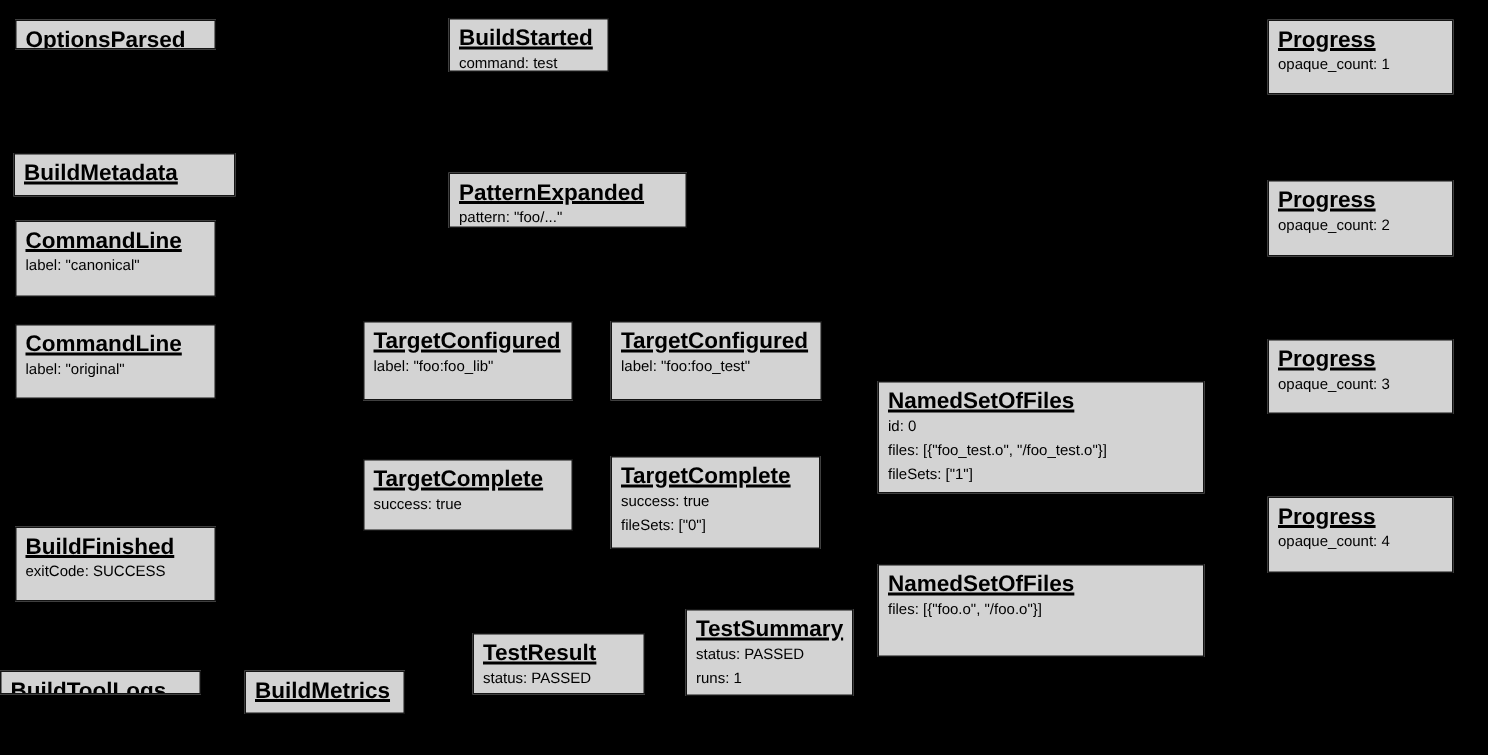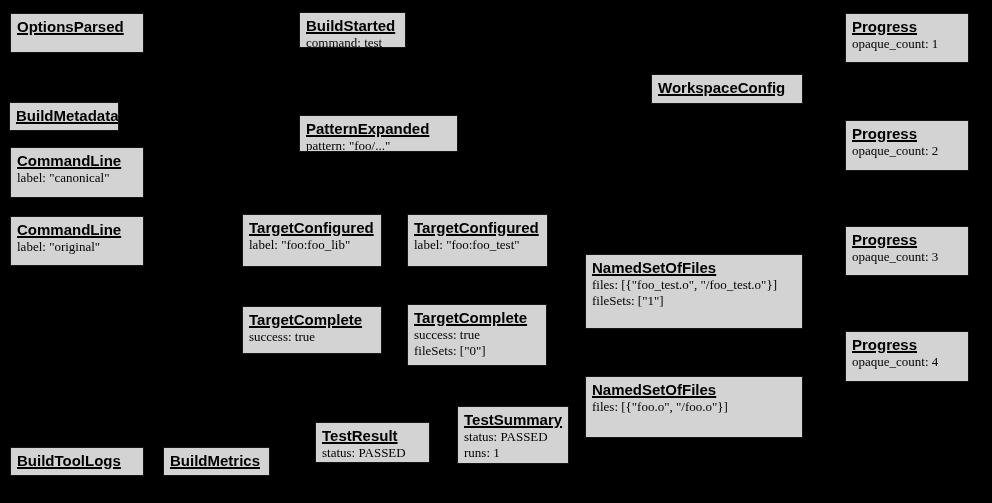--- a/index.html
+++ b/index.html
@@ -26,53 +26,56 @@
   }
   .node .t {
     font-size: 15px;
     line-height: 19px;
     font-weight: bold;
     text-decoration: underline;
     text-decoration-thickness: 1.5px;
     white-space: normal;
   }
   .node .d {
-    font-size: 13px;
+    font-size: 10px;
     line-height: 16px;
     white-space: nowrap;
-    font-family: Liberation Serif, serif;
   }
 </style>
 </head>
 <body>
 
 <div class="canvas">
 
-  <div class="node" style="left:10px;top:13px;width:134px;height:40px">
+  <div class="node" style="left:10px;top:13px;width:134px;height:20px">
     <div class="t">OptionsParsed</div>
   </div>
 
 
-  <div class="node" style="left:9px;top:102px;width:110px;height:29px">
+  <div class="node" style="left:9px;top:102px;width:148px;height:29px">
     <div class="t">BuildMetadata</div>
   </div>
 
   <div class="node" style="left:10px;top:147px;width:134px;height:51px">
     <div class="t">CommandLine</div>
     <div class="d">label: "canonical"</div>
   </div>
 
   <div class="node" style="left:10px;top:216px;width:134px;height:50px">
     <div class="t">CommandLine</div>
     <div class="d">label: "original"</div>
   </div>
 
 
+  <div class="node" style="left:10px;top:351px;width:134px;height:50px">
+    <div class="t">BuildFinished</div>
+    <div class="d">exitCode: SUCCESS</div>
+  </div>
 
-  <div class="node" style="left:10px;top:447px;width:134px;height:29px">
+  <div class="node" style="left:0;top:447px;width:134px;height:16px">
     <div class="t">BuildToolLogs</div>
   </div>
 
   <div class="node" style="left:163px;top:447px;width:107px;height:29px">
     <div class="t">BuildMetrics</div>
   </div>
 
   <div class="node" style="left:299px;top:12px;width:107px;height:36px">
     <div class="t">BuildStarted</div>
     <div class="d">command: test</div>
@@ -108,27 +111,25 @@
     <div class="t">TestResult</div>
     <div class="d">status: PASSED</div>
   </div>
 
   <div class="node" style="left:457px;top:406px;width:112px;height:58px">
     <div class="t">TestSummary</div>
     <div class="d">status: PASSED</div>
     <div class="d">runs: 1</div>
   </div>
 
-  <div class="node" style="left:651px;top:74px;width:152px;height:30px">
-    <div class="t">WorkspaceConfig</div>
-  </div>
 
 
   <div class="node" style="left:585px;top:254px;width:218px;height:75px">
     <div class="t">NamedSetOfFiles</div>
+    <div class="d">id: 0</div>
     <div class="d">files: [{"foo_test.o", "/foo_test.o"}]</div>
     <div class="d">fileSets: ["1"]</div>
   </div>
 
   <div class="node" style="left:585px;top:376px;width:218px;height:62px">
     <div class="t">NamedSetOfFiles</div>
     <div class="d">files: [{"foo.o", "/foo.o"}]</div>
   </div>
 
   <div class="node" style="left:845px;top:13px;width:124px;height:50px">

